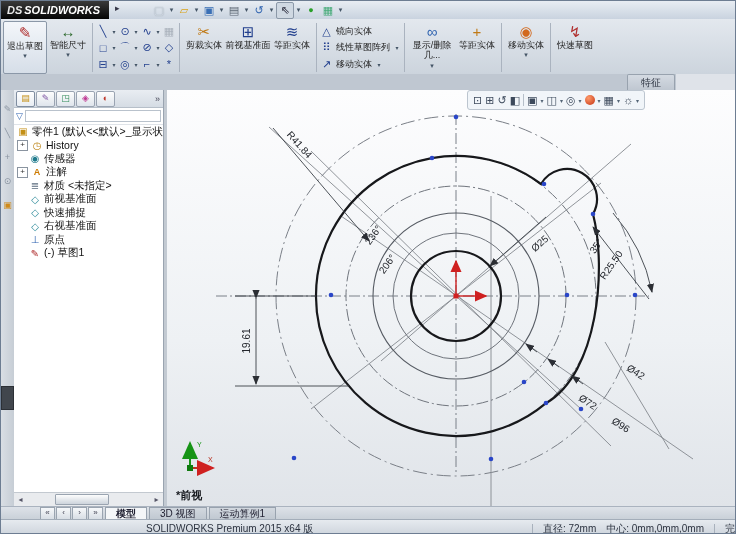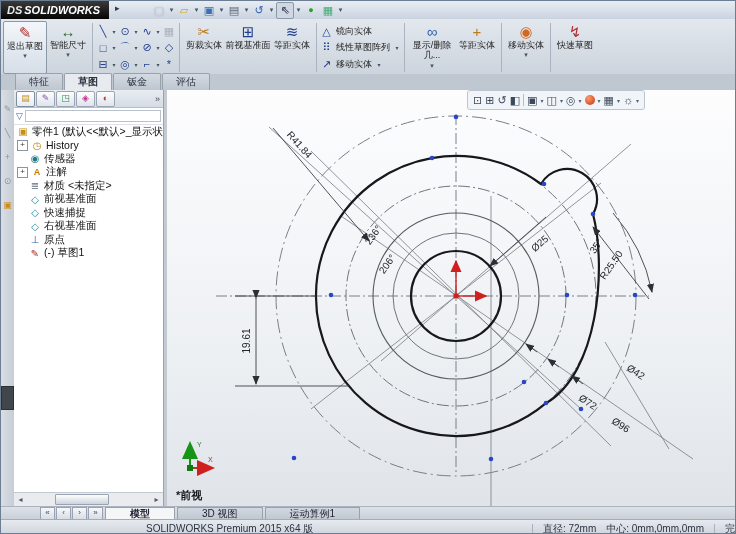--- a/index.html
+++ b/index.html
@@ -37,22 +37,22 @@
   .skc.dis{color:#a9b1bb;}
   .sk-dd{font-size:6px;color:#456;width:8px;text-align:center;}
   .stack{display:flex;flex-direction:column;justify-content:space-between;padding:3px 0;font-size:9px;color:#222;}
   .st-row{display:flex;align-items:center;gap:3px;height:14px;white-space:nowrap;}
   .st-ic{width:13px;text-align:center;font-size:11px;color:#23408e;}
   .ric.c-exit{color:#b03030;} .ric.c-dim{color:#2d6a2d;} .ric.c-trim{color:#c07a16;}
   .ric.c-conv{color:#23408e;} .ric.c-off{color:#23408e;} .ric.c-disp{color:#2f63b0;}
   .ric.c-rep{color:#c07a16;} .ric.c-snap{color:#d2691e;} .ric.c-rapid{color:#b03030;}
   .under-dd{font-size:7px;color:#456;margin-top:1px;}
   
-  .tabrow{position:absolute;left:0;top:73px;width:736px;height:16px;background:#bfc7d1;
-    display:flex;align-items:flex-end;padding-left:14px;box-sizing:border-box;}
+  .tabrow{position:absolute;left:0;top:73px;width:675px;height:16px;background:#bfc7d1;
+    display:flex;align-items:flex-end;padding-left:4px;box-sizing:border-box;flex-direction:column;}
   .ctab{font-size:10px;color:#2b3240;padding:1px 13px;border:1px solid #98a2ae;border-bottom:none;
     background:linear-gradient(#d4dae2,#bec6d0);margin-right:1px;border-radius:2px 2px 0 0;white-space:nowrap;}
   .ctab.active{background:#e7ebf0;font-weight:bold;}
   
   .lstrip{position:absolute;left:0;top:89px;width:13px;height:416px;
     background:linear-gradient(90deg,#d9dee4,#c6cdd5);border-right:1px solid #aeb6c0;}
   .lsic{width:13px;text-align:center;font-size:9px;color:#8b95a2;margin-top:14px;}
   .lsic.gold{color:#d08a18;}
   .lsbox{position:absolute;left:0;top:296px;width:13px;height:24px;background:#41464d;border:1px solid #2c3036;box-sizing:border-box;}
   
@@ -88,21 +88,21 @@
   .vic{font-size:11px;color:#3d4a5c;line-height:16px;}
   .vdd{font-size:6px;color:#567;}
   .vsep2{width:1px;height:12px;background:#b6bfc9;}
   .ball{width:10px;height:10px;border-radius:50%;background:radial-gradient(circle at 35% 30%,#ff9a6a,#c33414);display:inline-block;}
   .viewlabel{position:absolute;left:9px;bottom:3px;font-size:11px;font-weight:bold;color:#15181d;}
   
   .btabs{position:absolute;left:0;top:505px;width:736px;height:13px;background:linear-gradient(#dde2e8,#c8cfd7);
     display:flex;align-items:center;font-size:10px;color:#223;border-top:1px solid #aab3bf;}
   .navbtn{width:13px;height:11px;border:1px solid #9aa4b0;background:linear-gradient(#f6f8fa,#d8dee5);
     font-size:8px;line-height:10px;text-align:center;margin-left:1px;color:#445;}
-  .btab{padding:0 24px;height:12px;line-height:12px;border:1px solid #98a2ae;border-bottom:none;
+  .btab{padding:0 10px;height:12px;line-height:12px;border:1px solid #98a2ae;border-bottom:none;
     background:linear-gradient(#d2d8df,#bfc7d0);margin-left:2px;white-space:nowrap;}
   .btab.active{background:#f4f6f8;font-weight:bold;}
   
   .status{position:absolute;left:0;top:518px;width:736px;height:16px;
     background:linear-gradient(#e6eaef,#ccd3db);border-top:1px solid #a3adb9;font-size:10px;color:#2c3340;}
   .st-prod{position:absolute;left:145px;top:2px;}
   .st-right{position:absolute;right:2px;top:2px;display:flex;gap:10px;align-items:center;}
   .st-sep{width:1px;height:11px;background:#a8b1bc;}
   svg text{font-family:"Liberation Sans","DejaVu Sans",sans-serif;}
 </style>

